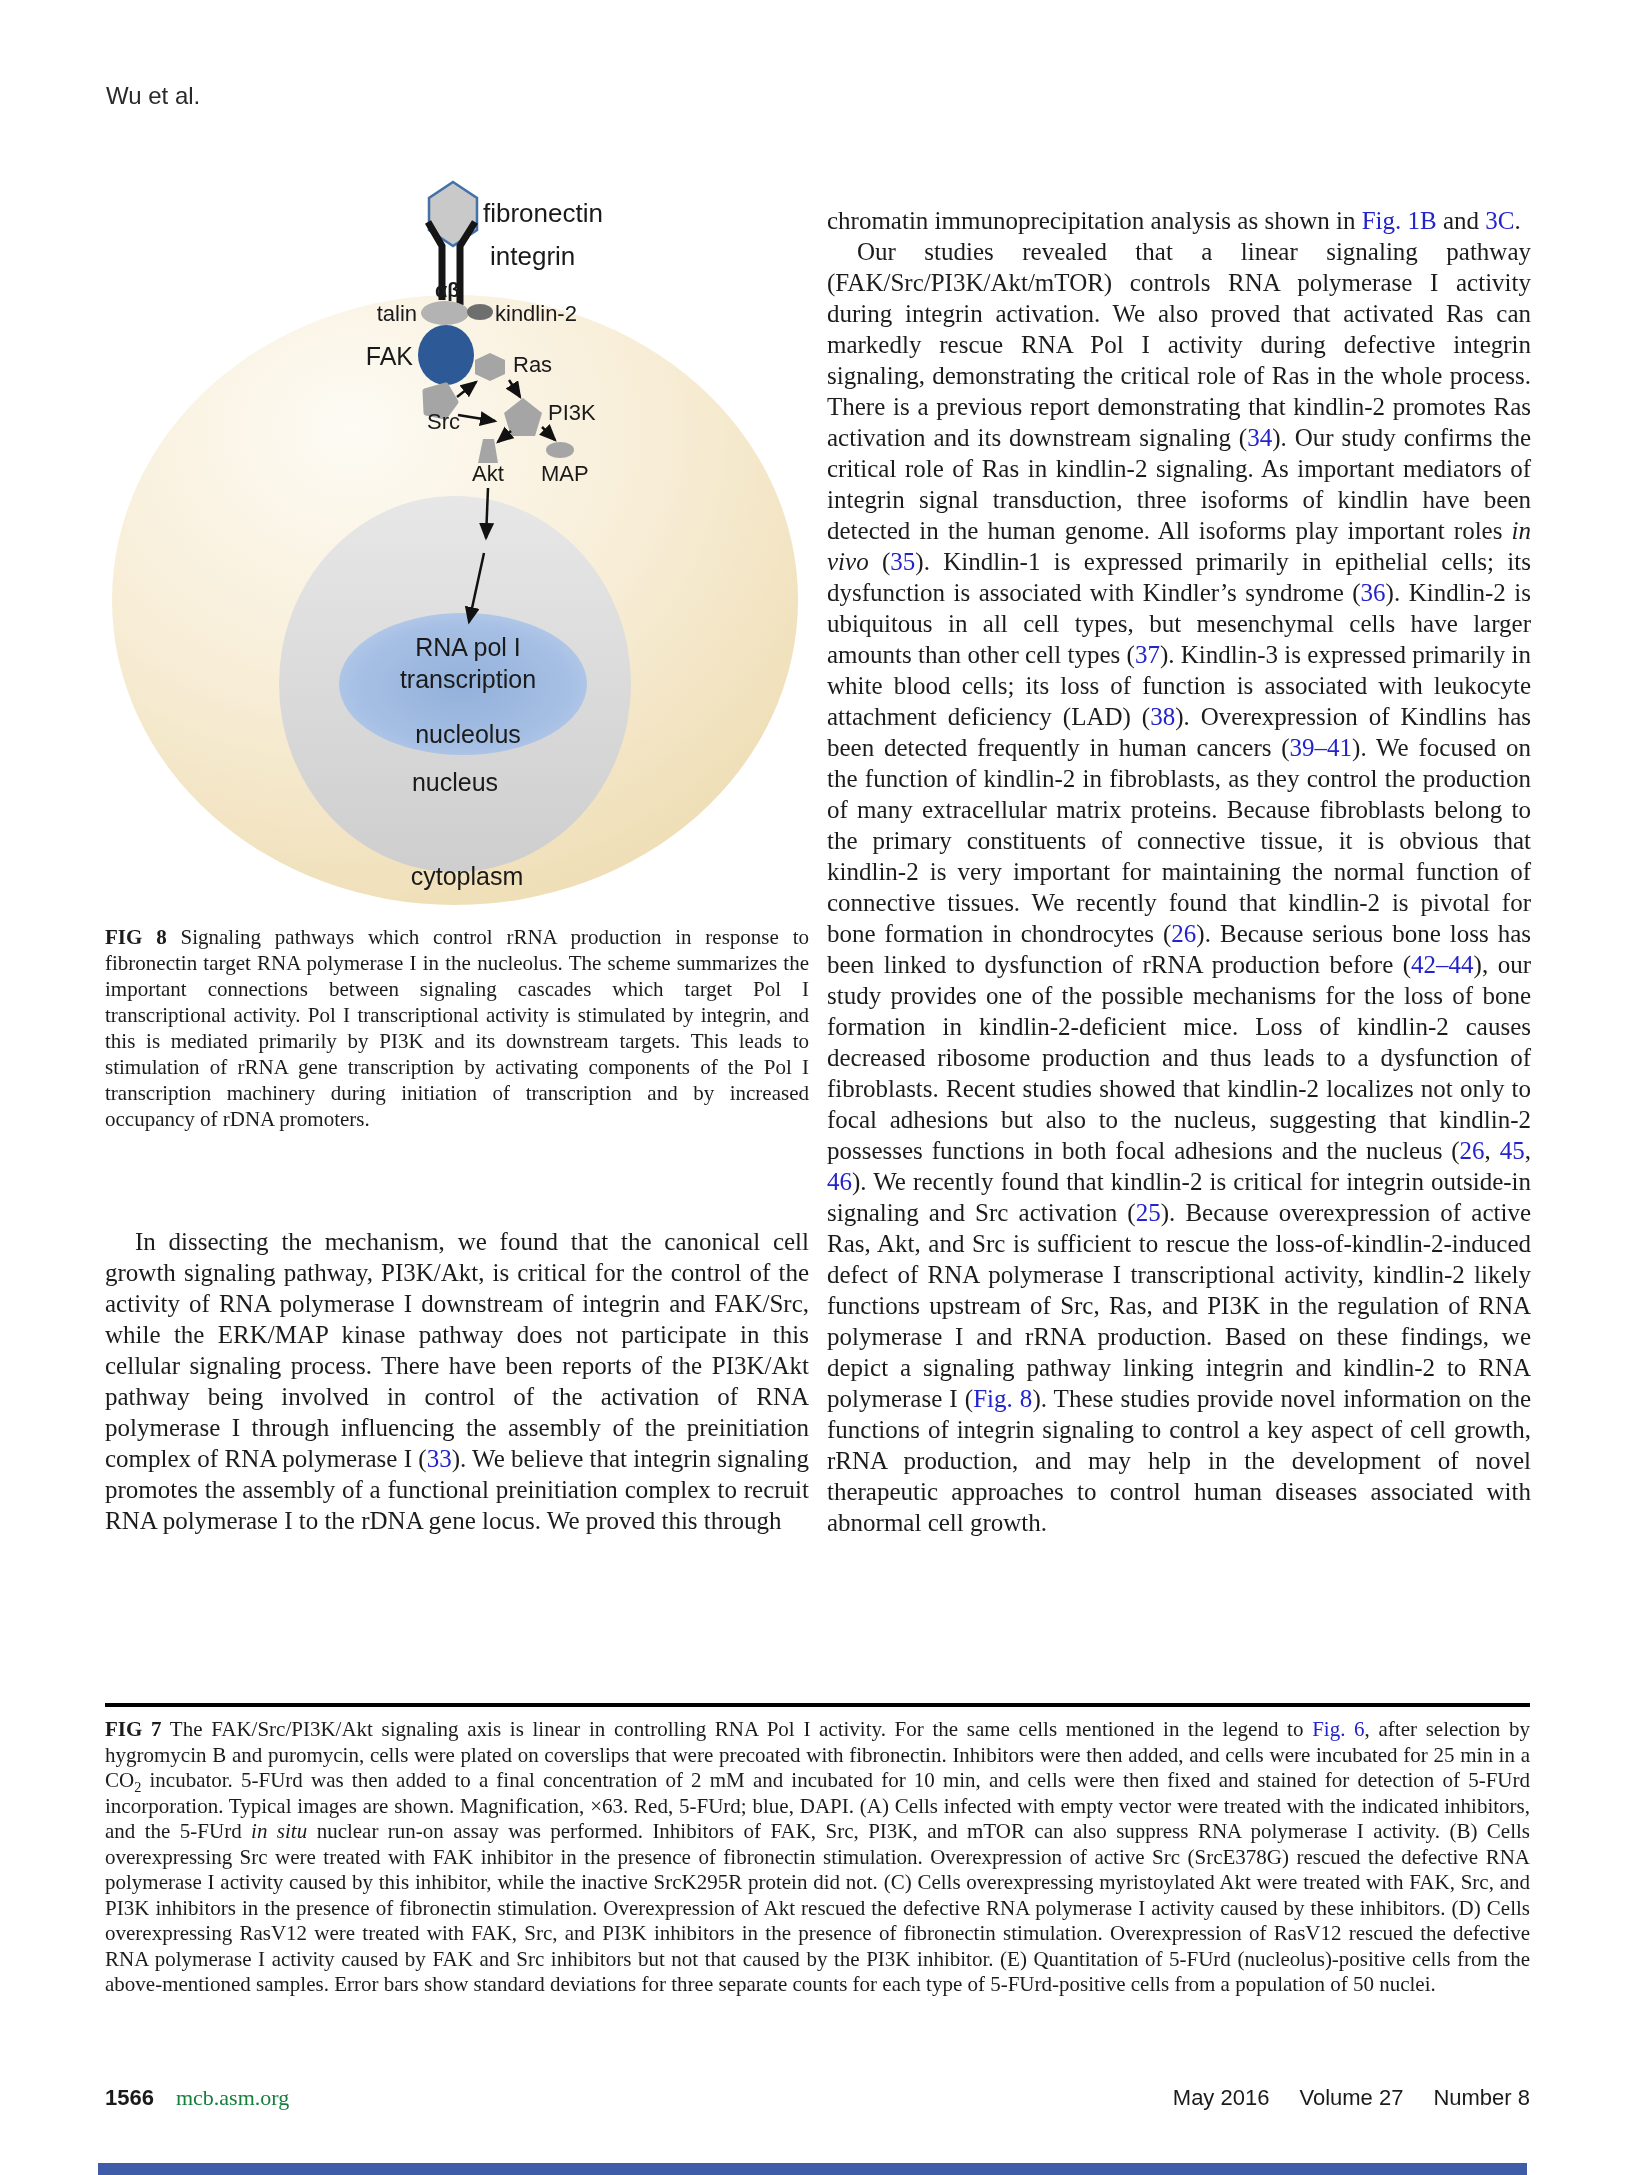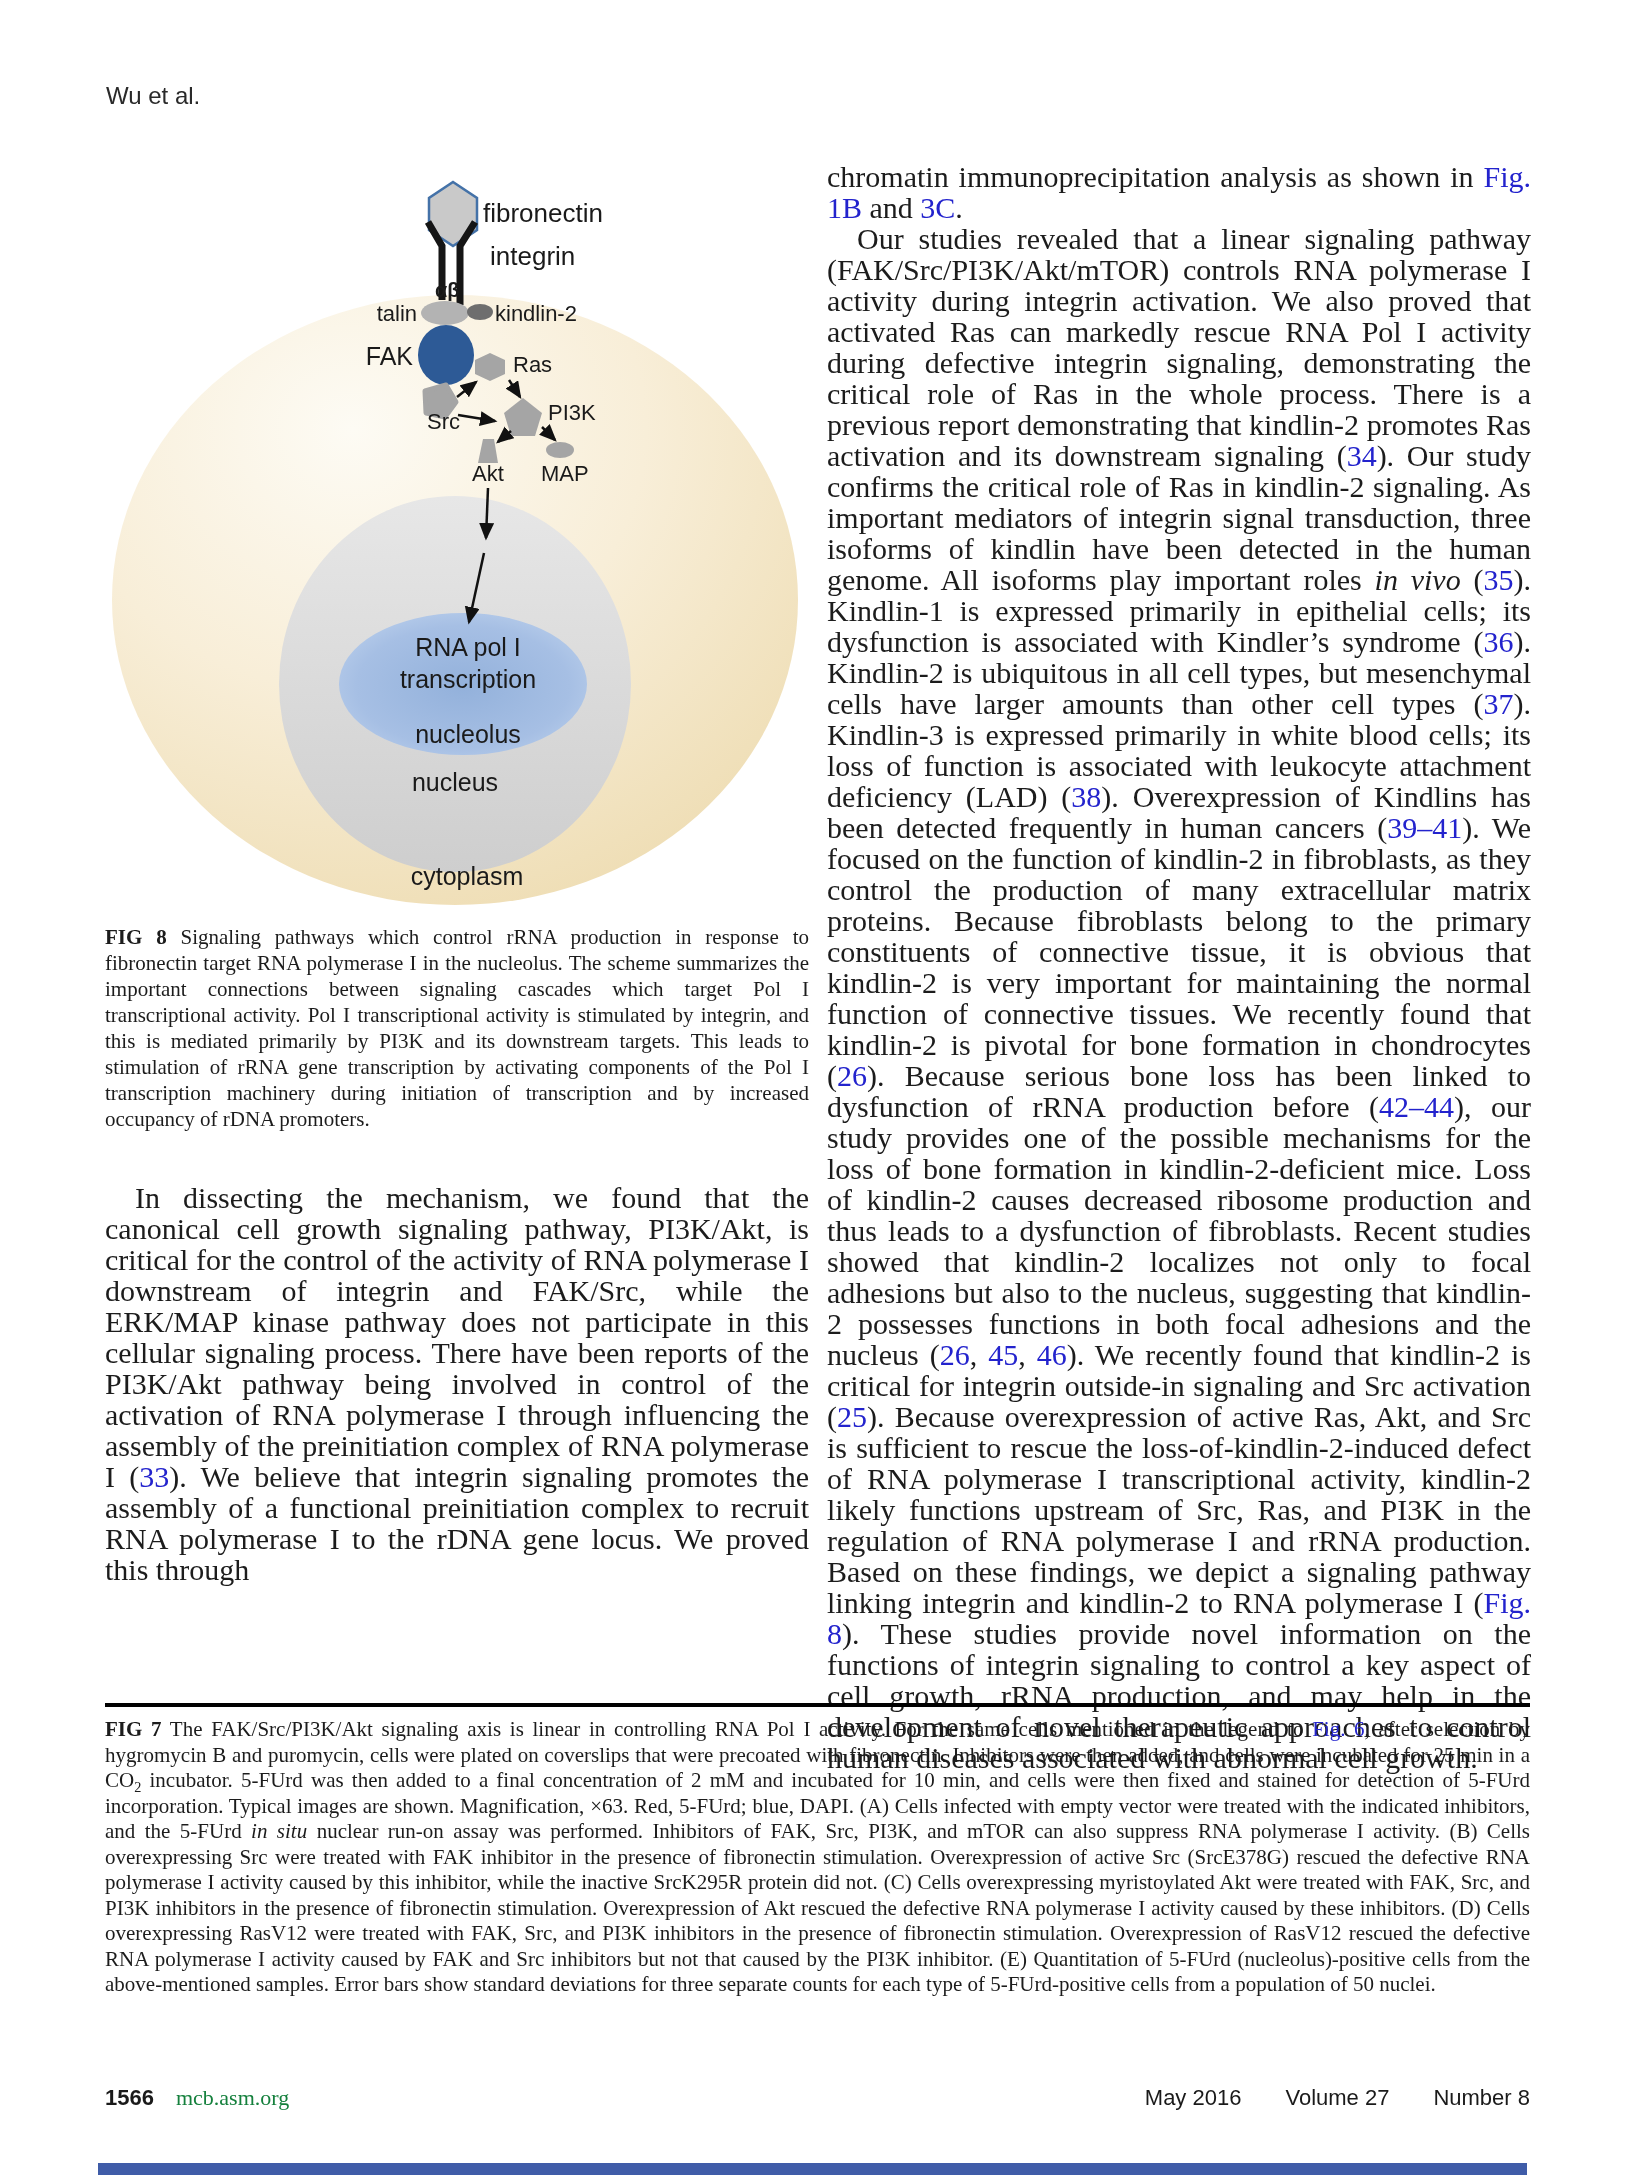--- a/index.html
+++ b/index.html
@@ -11,21 +11,21 @@
     position:absolute; left:106px; top:82px;
     font-family:"Liberation Sans", sans-serif; font-size:24px; color:#2a2a2a;
   }
   .figure8-wrap { position:absolute; left:105px; top:172px; width:705px; height:750px; }
   .fig-caption {
     position:absolute; font-size:21px; line-height:26px; text-align:justify; color:#1c1c1c;
   }
   #fig8-caption { left:105px; top:924px; width:704px; }
   #fig7-caption { left:105px; top:1717px; width:1425px; line-height:25.5px; }
   .body-col {
-    position:absolute; width:704px; font-size:30px; line-height:31px; text-align:justify;
+    position:absolute; width:704px; font-size:25px; line-height:31px; text-align:justify;margin-top:44px;
   }
   #left-col  { left:105px; top:1182px; }
   #right-col { left:827px; top:161px; }
   .body-col p, .fig-caption p { margin:0; }
   .p-indent { text-indent:30px; }
   .seg-link { color:#2323cd; cursor:pointer; }
   .seg-italic { font-style:italic; }
   .seg-bold { font-weight:bold; }
   .seg-sub { vertical-align:sub; font-size:0.68em; line-height:0; }
   .rule-heavy {
@@ -33,21 +33,21 @@
   }
   .footer {
     position:absolute; left:105px; top:2085px; width:1425px; height:30px;
     font-family:"Liberation Sans", sans-serif; font-size:22px; color:#1a1a1a;
   }
   .footer-left { position:absolute; left:0; top:0; }
   .footer-page { font-weight:bold; margin-right:22px; }
   .footer-site { color:#15803d; cursor:pointer;font-family:Liberation Serif, serif; }
   .footer-center { position:absolute; left:0; right:0; top:0; text-align:center; }
   .footer-right { position:absolute; right:0; top:0; }
-  .footer-right span { margin-left:44px; }
+  .footer-right span { margin-left:30px; }
   .next-page-edge {
     position:absolute; left:98px; top:2163px; width:1429px; height:12px; background:#3f5ca8;
   }
   svg text { font-family:"Liberation Sans", sans-serif; fill:#1a1a1a; }
 </style>
 </head>
 <body>
 
 <div class="page">
 

